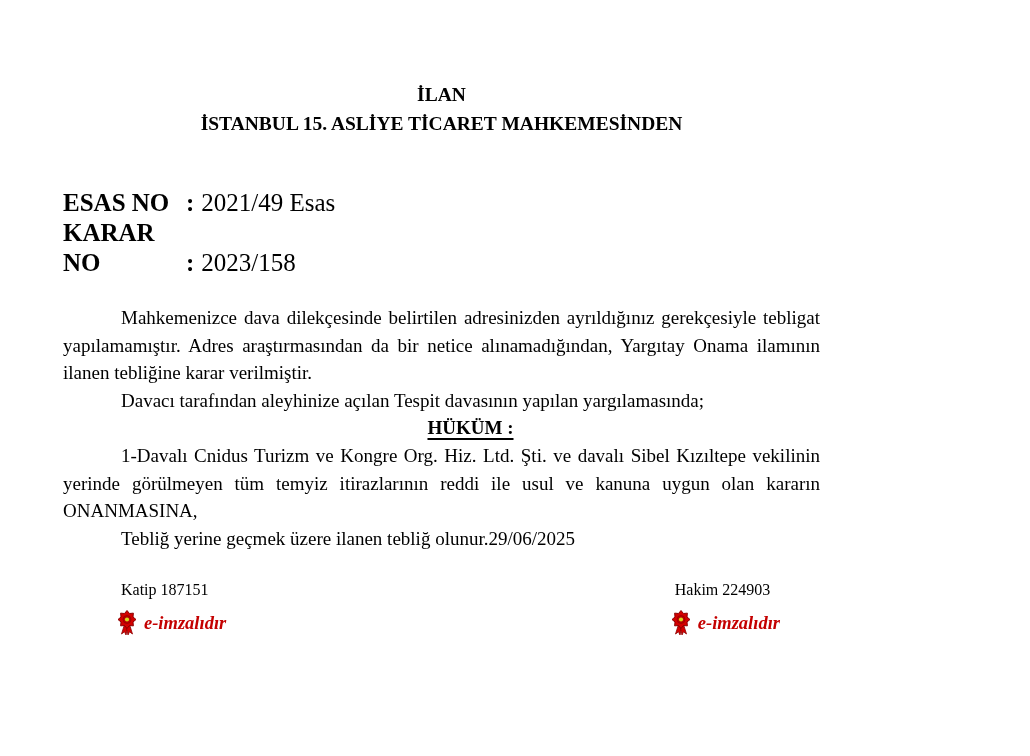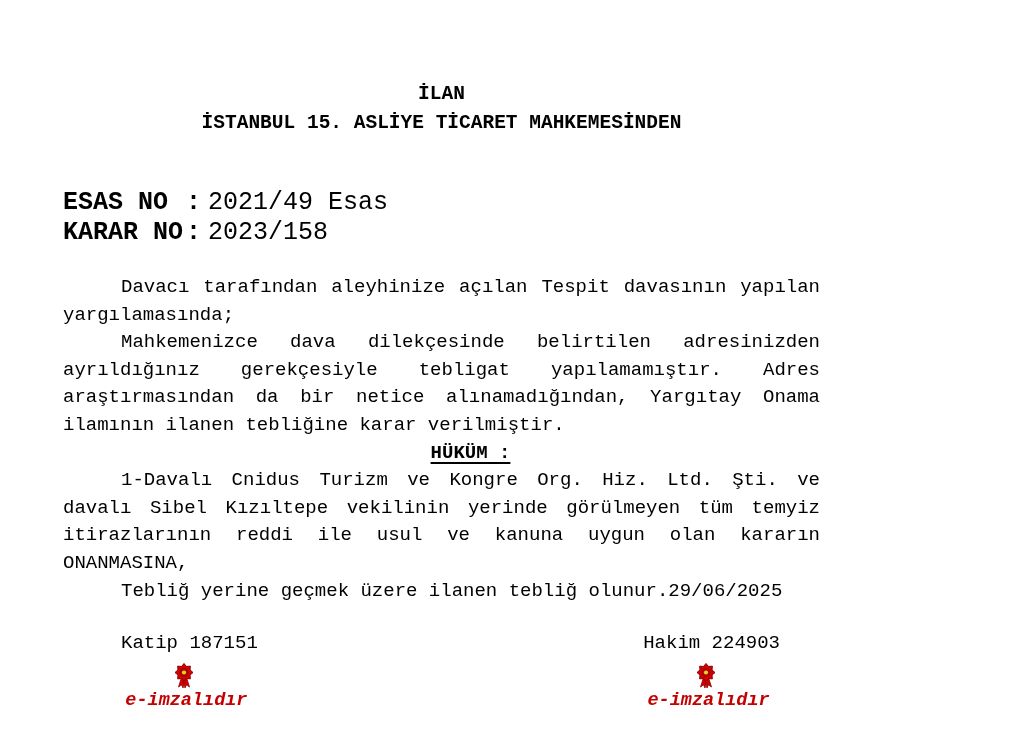--- a/index.html
+++ b/index.html
@@ -5,21 +5,21 @@
   html, body {
     margin: 0;
     padding: 0;
     background: #ffffff;
   }
   .page {
     position: relative;
     width: 874px;
     height: 756px;
     background: #ffffff;
-    font-family: Liberation Mono, monospace;
+    font-family: Liberation Serif, serif;
     color: #000000;
     overflow: hidden;
     box-sizing: border-box;
     padding: 80px 54px 0 63px;
   }
   .title-block {
     text-align: center;
     font-weight: bold;
     font-size: 19.5px;
     line-height: 29px;
@@ -58,29 +58,28 @@
     text-decoration-thickness: 1.6px;
   }
   .sig-block {
     margin-top: 27px;
     display: flex;
     justify-content: space-between;
     padding-left: 52px;
     padding-right: 40px;
   }
   .sig-col .sig-name {
-    font-size: 19px;
+    font-size: 16px;
     line-height: 22px;
     margin-bottom: 8px;
     padding-left: 6px;
   }
   .sig-stamp {
     display: flex;
     align-items: center;
-    flex-direction: column;
   }
   .seal-icon {
     width: 24px;
     height: 28px;
     margin-right: 5px;
     flex: 0 0 auto;
   }
   .stamp-text {
     font-size: 18.5px;
     font-weight: bold;
@@ -101,22 +100,22 @@
   <div class="case-block">
     <div class="case-row">
       <span class="label">ESAS NO</span><span class="sep">:</span><span class="value">2021/49 Esas</span>
     </div>
     <div class="case-row">
       <span class="label">KARAR NO</span><span class="sep">:</span><span class="value">2023/158</span>
     </div>
   </div>
 
   <div class="body-block">
+    <p class="para">Mahkemenizce dava dilekçesinde belirtilen adresinizden ayrıldığınız gerekçesiyle tebligat yapılamamıştır. Adres araştırmasından da bir netice alınamadığından, Yargıtay Onama ilamının ilanen tebliğine karar verilmiştir.</p>
     <p class="para">Davacı tarafından aleyhinize açılan Tespit davasının yapılan yargılamasında;</p>
-    <p class="para">Mahkemenizce dava dilekçesinde belirtilen adresinizden ayrıldığınız gerekçesiyle tebligat yapılamamıştır. Adres araştırmasından da bir netice alınamadığından, Yargıtay Onama ilamının ilanen tebliğine karar verilmiştir.</p>
     <p class="para heading"><span class="hd">HÜKÜM :</span></p>
     <p class="para">1-Davalı Cnidus Turizm ve Kongre Org. Hiz. Ltd. Şti. ve davalı Sibel Kızıltepe vekilinin yerinde görülmeyen tüm temyiz itirazlarının reddi ile usul ve kanuna uygun olan kararın ONANMASINA,</p>
     <p class="para">Tebliğ yerine geçmek üzere ilanen tebliğ olunur.29/06/2025</p>
   </div>
 
   <div class="sig-block">
 
     <div class="sig-col">
       <div class="sig-name">Katip 187151</div>
       <div class="sig-stamp">

